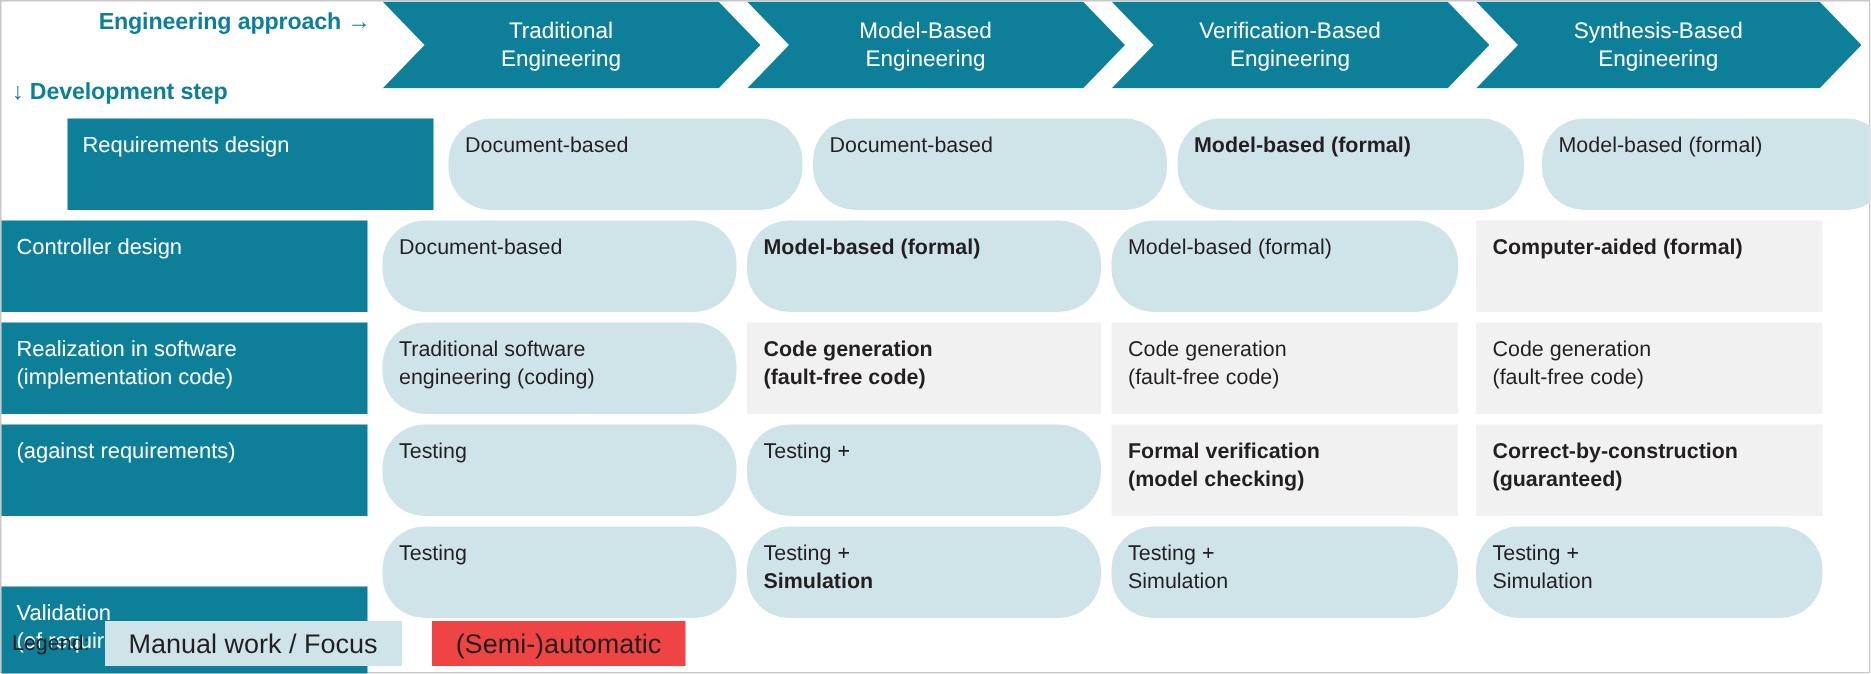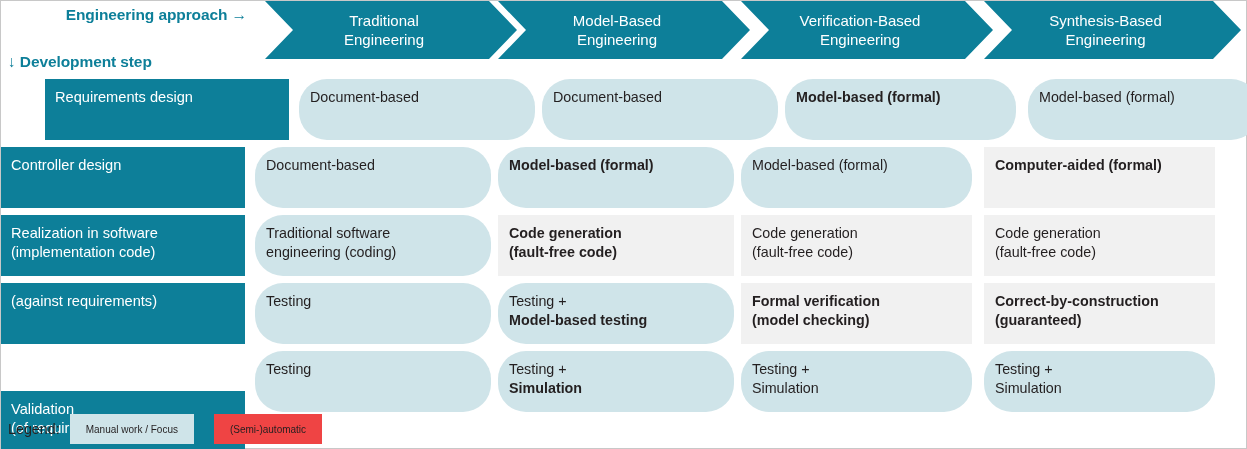--- a/index.html
+++ b/index.html
@@ -121,32 +121,32 @@
     margin-right: 10px;
     white-space: nowrap;
   }
   .legend-chip {
     height: 30px;
     display: flex;
     align-items: center;
     justify-content: center;
     padding: 0 16px;
     white-space: nowrap;
-    font-size: 10px;
+    font-size: 18px;
   }
   .legend-chip.manual { background: #cfe4e9; }
   .legend-chip.auto   { background: #ef4444; margin-left: 20px; }
 </style>
 </head>
 <body>
 
 <div id="root">
 
   <div class="header-band" id="header-band">
-      <div class="arrow" style="left: 264px; width: 252px; clip-path: polygon(0px 0px, calc(100% - 28px) 0px, 100% 50%, calc(100% - 28px) 100%, 0px 100%, 28px 50%);">
+      <div class="arrow" style="left: 254px; width: 252px; clip-path: polygon(0px 0px, calc(100% - 28px) 0px, 100% 50%, calc(100% - 28px) 100%, 0px 100%, 28px 50%);">
         <span>
           <div>Traditional</div>
           <div>Engineering</div>
         </span>
       </div>
       <div class="arrow" style="left: 497px; width: 252px; clip-path: polygon(0px 0px, calc(100% - 28px) 0px, 100% 50%, calc(100% - 28px) 100%, 0px 100%, 28px 50%);">
         <span>
           <div>Model-Based</div>
           <div>Engineering</div>
         </span>
@@ -229,21 +229,20 @@
       </div>
       <div class="row" style="top: 204px; width: 1215px;">
         <div class="cell rowhead" style="left: 0px; width: 244px;">
           <div>(against requirements)</div>
         </div>
         <div class="cell manual" style="left: 254px; width: 236px;">
           <div>Testing</div>
         </div>
         <div class="cell manual" style="left: 497px; width: 236px;">
           <div>Testing +</div>
-          <div class="b">Model-based testing</div>
         </div>
         <div class="cell auto" style="left: 740px; width: 231px;">
           <div class="b">Formal verification</div>
           <div class="b">(model checking)</div>
         </div>
         <div class="cell auto" style="left: 983px; width: 231px;">
           <div class="b">Correct-by-construction</div>
           <div class="b">(guaranteed)</div>
         </div>
       </div>

